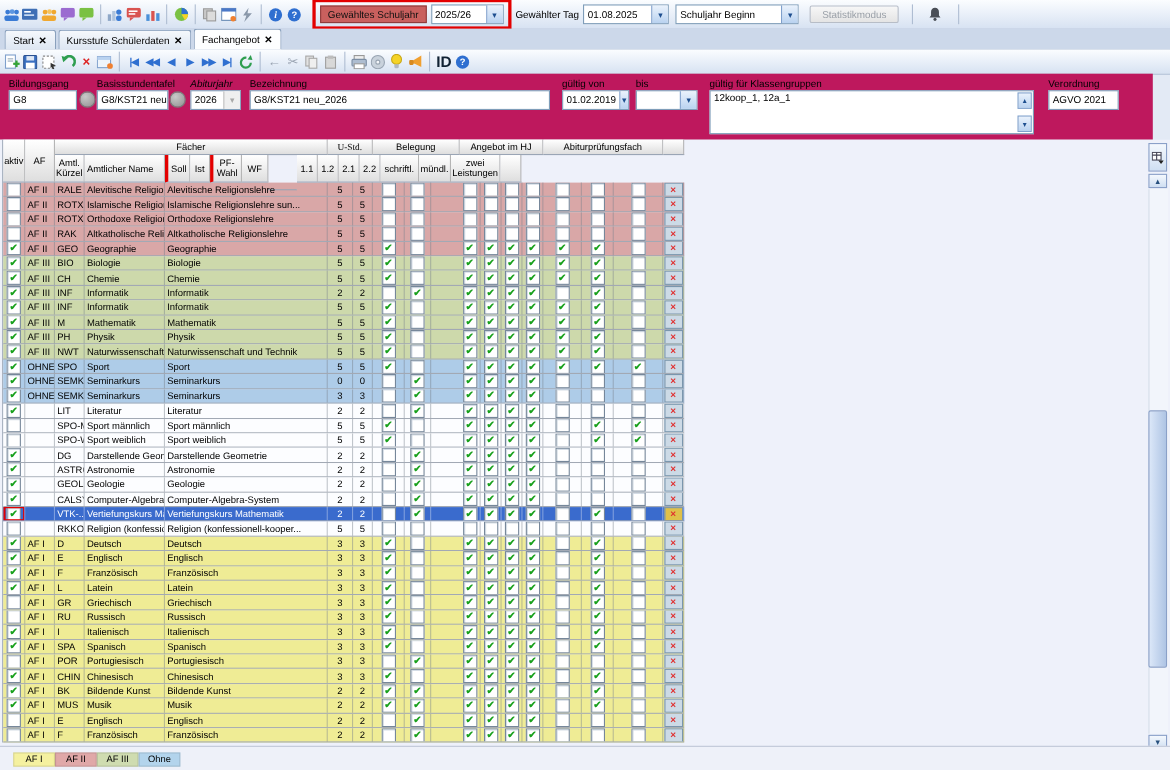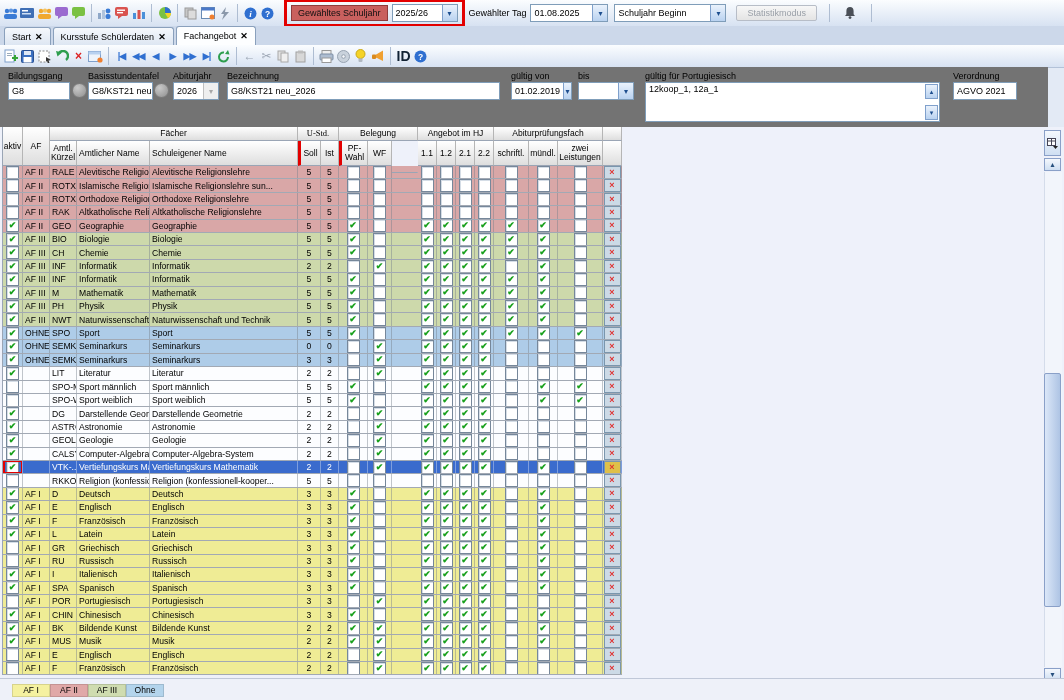--- a/index.html
+++ b/index.html
@@ -20,21 +20,21 @@
   .ddbtn{width:14px;background:linear-gradient(#eaf2fc,#b9d2f0);border-left:1px solid #7fa0cc;color:#1d4e8f;font-size:8px;display:flex;align-items:center;justify-content:center;cursor:pointer;}
   .ddbtn.dis{background:#efefef;color:#a8a8a8;border-left:1px solid #c0c0c0;}
   .btn-dis{background:linear-gradient(#f7f7f7,#e4e4e4);border:1px solid #b7bdc7;color:#9aa0a8;font-size:9px;padding:2px 10px;border-radius:2px;margin-left:10px;}
   .circlebtn{width:13px;height:13px;border-radius:50%;background:radial-gradient(circle at 35% 30%,#c9c9c9,#8f8f8f);border:1px solid #7c7c7c;display:inline-block;}
   
   .tabbar{position:absolute;top:26px;left:0;right:0;height:19px;background:#ccd8ea;display:flex;align-items:flex-end;padding-left:4px;border-bottom:1px solid #9fb0c8;}
   .tab{display:inline-flex;align-items:center;gap:4px;height:17px;padding:0 7px;border:1px solid #8aa0bc;border-bottom:0;border-radius:3px 3px 0 0;background:linear-gradient(#f5f8fc,#dde6f2);margin-right:2px;font-size:9px;cursor:pointer;}
   .tab.active{background:#fdfeff;height:18px;}
   .tab .x{font-weight:bold;font-size:9px;}
   
-  .form{position:absolute;top:67px;left:0;right:16px;height:60px;background:#737373;}
+  .form{position:absolute;top:67px;left:0;right:16px;height:60px;background:#be185d;}
   .form .flabel{position:absolute;top:4px;font-size:9px;white-space:nowrap;}
   .form .fbox{position:absolute;top:15px;}
   .tarea{position:absolute;top:15px;height:40px;background:#fff;border:1px solid #7f9db9;font-size:9px;padding:1px 3px;box-sizing:border-box;}
   .tscroll{position:absolute;right:1px;width:13px;display:flex;flex-direction:column;justify-content:space-between;top:1px;bottom:1px;}
   .tscroll .sb{height:13px;background:linear-gradient(#eaf2fc,#b9d2f0);border:1px solid #7fa0cc;color:#1d4e8f;font-size:7px;display:flex;align-items:center;justify-content:center;}
   
   .tablewrap{position:absolute;top:127px;left:0;right:0;height:551px;background:#eef1fa;}
   .grid{position:absolute;left:2px;top:0;width:619px;border-left:1px solid #9aa5b5;}
   .hgroup,.hsub,.tr{display:flex;box-sizing:border-box;}
   .hgroup{height:14px;}
@@ -330,21 +330,21 @@
       <span class="val">G8</span>
     </span>
   <span class="circlebtn fbox" style="left:72px;top:16px;"></span>
 
   <span class="flabel" style="left:88px;">Basisstundentafel</span>
   <span class="field fbox" style="left:88px;width:63px;">
       <span class="val">G8/KST21 neu</span>
     </span>
   <span class="circlebtn fbox" style="left:154px;top:16px;"></span>
 
-  <span class="flabel" style="left:173px;">Abiturjahr</span>
+  <span class="flabel" style="left:173px;font-style:italic;">Abiturjahr</span>
   <span class="field fbox" style="left:173px;width:44px;">
       <span class="val" style="flex:1;">2026</span>
       <span class="ddbtn dis">▾</span>
     </span>
 
   <span class="flabel" style="left:227px;">Bezeichnung</span>
   <span class="field fbox" style="left:227px;width:271px;">
       <span class="val">G8/KST21 neu_2026</span>
     </span>
 
@@ -353,21 +353,21 @@
       <span class="val" style="flex:1;">01.02.2019</span>
       <span class="ddbtn">▾</span>
     </span>
 
   <span class="flabel" style="left:578px;">bis</span>
   <span class="field fbox" style="left:578px;width:54px;">
       <span class="val" style="flex:1;"></span>
       <span class="ddbtn">▾</span>
     </span>
 
-  <span class="flabel" style="left:645px;">gültig für Portugiesisch</span>
+  <span class="flabel" style="left:645px;">gültig für Klassengruppen</span>
   <div class="tarea" style="left:645px;width:295px;">
     <span>12koop_1, 12a_1</span>
     <span class="tscroll">
       <span class="sb">▴</span>
       <span class="sb">▾</span>
     </span>
   </div>
 
   <span class="flabel" style="left:953px;">Verordnung</span>
   <span class="field fbox" style="left:953px;width:62px;">
@@ -390,21 +390,20 @@
           <div class="hc" style="flex:0 0 248px;">Fächer</div>
           <div class="hc" style="flex:0 0 41px;font-family:Liberation Serif, serif;">U-Std.</div>
           <div class="hc" style="flex:0 0 79px;">Belegung</div>
           <div class="hc" style="flex:0 0 76px;">Angebot im HJ</div>
           <div class="hc" style="flex:0 0 109px;">Abiturprüfungsfach</div>
           <div class="hc" style="flex:0 0 19px;"></div>
         </div>
         <div class="hsub">
           <div class="hc w-code">Amtl. Kürzel</div>
           <div class="hc w-off" style="justify-content:flex-start;text-align:left;padding-left:2px;">Amtlicher Name</div>
-          <div class="hc w-sch" style="justify-content:flex-start;text-align:left;padding-left:2px;">Schuleigener Name</div>
           <div class="hc w-soll redl">Soll</div>
           <div class="hc w-ist">Ist</div>
           <div class="hc w-pf redl">PF-Wahl</div>
           <div class="hc w-wf">WF</div>
           <div class="hc w-beleg">Beleg. Mögl.</div>
           <div class="hc w-hj">1.1</div>
           <div class="hc w-hj">1.2</div>
           <div class="hc w-hj">2.1</div>
           <div class="hc w-hj">2.2</div>
           <div class="hc w-schr">schriftl.</div>

